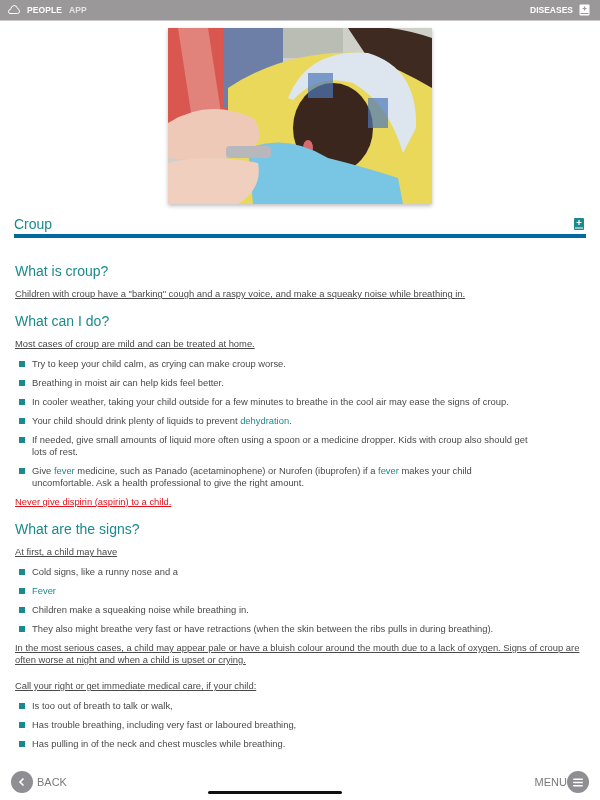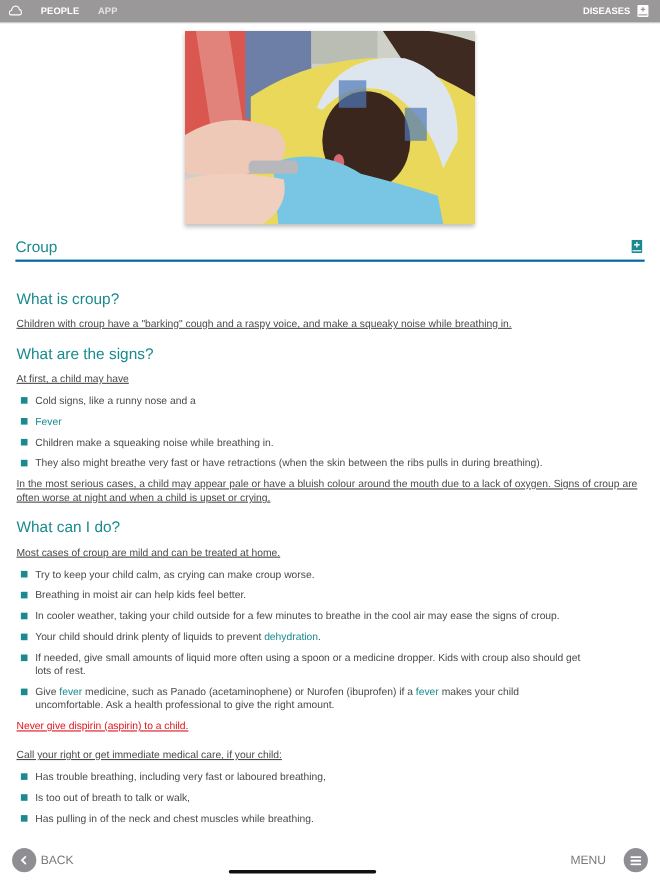--- a/index.html
+++ b/index.html
@@ -1,47 +1,47 @@
 <!DOCTYPE html>
 <html><head>
 <meta charset="utf-8">
 <style>
   * { box-sizing: border-box; margin: 0; padding: 0; }
   html, body { width: 600px; height: 800px; overflow: hidden; background: #ffffff; }
   body { font-family: "Liberation Sans", "DejaVu Sans", sans-serif; color: #4a4a4a; position: relative; }
 
   .topbar { position: absolute; top: 0; left: 0; width: 600px; height: 21px; background: #9a9898; border-bottom: 1px solid #c8c8c8; }
-  .brand { position: absolute; left: 8px; top: 4px; display: flex; align-items: center; gap: 17px; font-size: 8.5px; color: #ffffff; font-weight: bold; letter-spacing: 0.1px; }
+  .brand { position: absolute; left: 8px; top: 4px; display: flex; align-items: center; gap: 7px; font-size: 8.5px; color: #ffffff; font-weight: bold; letter-spacing: 0.1px; }
   .brand .app { font-weight: bold; color: #e4e4e4; }
   .heart-icon { width: 12px; height: 11px; display: inline-block; }
   .diseases { position: absolute; right: 10px; top: 4px; display: flex; align-items: center; gap: 6px; font-size: 8.5px; color: #ffffff; font-weight: bold; justify-content: space-between; }
   .book-icon { width: 11px; height: 12px; display: inline-block; }
 
   .hero { position: absolute; left: 168px; top: 28px; width: 264px; height: 176px; overflow: hidden; box-shadow: 0 2px 4px rgba(0,0,0,0.25); }
 
-  .title-row { position: absolute; left: 14px; top: 216px; width: 572px; height: 22px; border-bottom: 2px solid #0369a1; }
+  .title-row { position: absolute; left: 14px; top: 216px; width: 572px; height: 22px; border-bottom: 4px solid #0369a1; }
   .title { font-size: 14px; color: #1a8a8e; position: absolute; left: 0; top: 0; }
   .title-book { position: absolute; right: 2px; top: 2px; width: 10px; height: 12px; }
 
   .content { position: absolute; left: 15px; top: 264px; width: 570px; }
   h2 { font-size: 14px; font-weight: normal; color: #1a8a8e; margin: 0 0 10px 0; line-height: 14px; }
   p { font-size: 9.4px; line-height: 12px; color: #4a4a4a; margin: 0 0 8px 0; text-decoration: underline; }
   p.warn { color: #e0121c; }
   ul { list-style: none; margin: 0 0 6px 0; padding: 0; }
   li { position: relative; padding-left: 17px; font-size: 9.4px; line-height: 12px; margin: 0 0 7px 0; width: 520px; }
   li::before { content: ""; position: absolute; left: 4px; top: 3px; width: 6px; height: 6px; background: #1a8a8e; }
   .link { color: #1a8a8e; }
   .section { margin-bottom: 6px; }
   .s1 { margin-bottom: 14px; }
 
   .fade { position: absolute; left: 0; top: 760px; width: 600px; height: 40px; background: linear-gradient(to bottom, rgba(255,255,255,0.35), rgba(255,255,255,0.92) 35%, #ffffff); }
   .back-btn { position: absolute; left: 11px; top: 771px; display: flex; align-items: center; gap: 4px; cursor: pointer; }
   .circle { width: 22px; height: 22px; border-radius: 50%; background: #8f8f93; display: flex; align-items: center; justify-content: center; }
   .back-label, .menu-label { font-size: 11px; color: #7a7a7a; }
-  .menu-btn { position: absolute; right: 11px; top: 771px; display: flex; align-items: center; gap: 16px; cursor: pointer; }
+  .menu-btn { position: absolute; right: 11px; top: 771px; display: flex; align-items: center; gap: 0; cursor: pointer; }
   .home-indicator { position: absolute; left: 208px; top: 791px; width: 134px; height: 3px; border-radius: 2px; background: #111; }
 </style>
 </head>
 <body>
 
 <div class="topbar">
   <div class="brand">
     <svg class="heart-icon" viewBox="0 0 12 11">
         <path d="M2 9.5 Q0.5 9.5 0.5 7.5 Q0.5 5.5 2.5 5.5 Q3 2 6 1.5 Q9 1.5 9.5 4.5 Q11.5 5 11.5 7.3 Q11.5 9.5 9.5 9.5 Z" fill="none" stroke="#fff" stroke-width="1"></path>
       </svg>
@@ -88,50 +88,50 @@
     </svg>
 </div>
 
 <div class="content">
   <div class="section s1">
     <h2>What is croup?</h2>
     <p>Children with croup have a "barking" cough and a raspy voice, and make a squeaky noise while breathing in.</p>
   </div>
 
   <div class="section">
-    <h2>What are the signs?</h2>
-    <p>At first, a child may have</p>
-    <ul>
-      <li>Cold signs, like a runny nose and a</li>
-      <li class="link">Fever</li>
-      <li>Children make a squeaking noise while breathing in.</li>
-      <li>They also might breathe very fast or have retractions (when the skin between the ribs pulls in during breathing).</li>
-    </ul>
-    <p style="margin-bottom:14px;">In the most serious cases, a child may appear pale or have a bluish colour around the mouth due to a lack of oxygen. Signs of croup are often worse at night and when a child is upset or crying.</p>
-  </div>
-
-  <div class="section">
     <h2>What can I do?</h2>
     <p>Most cases of croup are mild and can be treated at home.</p>
     <ul>
       <li>Try to keep your child calm, as crying can make croup worse.</li>
       <li>Breathing in moist air can help kids feel better.</li>
       <li>In cooler weather, taking your child outside for a few minutes to breathe in the cool air may ease the signs of croup.</li>
       <li><span>Your child should drink plenty of liquids to prevent </span><span class="link">dehydration</span><span>.</span></li>
       <li>If needed, give small amounts of liquid more often using a spoon or a medicine dropper. Kids with croup also should get lots of rest.</li>
       <li><span>Give </span><span class="link">fever</span><span> medicine, such as Panado (acetaminophene) or Nurofen (ibuprofen) if a </span><span class="link">fever</span><span> makes your child uncomfortable. Ask a health professional to give the right amount.</span></li>
     </ul>
     <p class="warn" style="margin-bottom:14px;">Never give dispirin (aspirin) to a child.</p>
   </div>
 
   <div class="section">
+    <h2>What are the signs?</h2>
+    <p>At first, a child may have</p>
+    <ul>
+      <li>Cold signs, like a runny nose and a</li>
+      <li class="link">Fever</li>
+      <li>Children make a squeaking noise while breathing in.</li>
+      <li>They also might breathe very fast or have retractions (when the skin between the ribs pulls in during breathing).</li>
+    </ul>
+    <p style="margin-bottom:14px;">In the most serious cases, a child may appear pale or have a bluish colour around the mouth due to a lack of oxygen. Signs of croup are often worse at night and when a child is upset or crying.</p>
+  </div>
+
+  <div class="section">
     <p>Call your right or get immediate medical care, if your child:</p>
     <ul>
+      <li>Is too out of breath to talk or walk,</li>
       <li>Has trouble breathing, including very fast or laboured breathing,</li>
-      <li>Is too out of breath to talk or walk,</li>
       <li>Has pulling in of the neck and chest muscles while breathing.</li>
     </ul>
   </div>
 </div>
 
 <div class="fade"></div>
 
 <div class="back-btn">
   <span class="circle">
     <svg width="10" height="10" viewBox="0 0 10 10">

